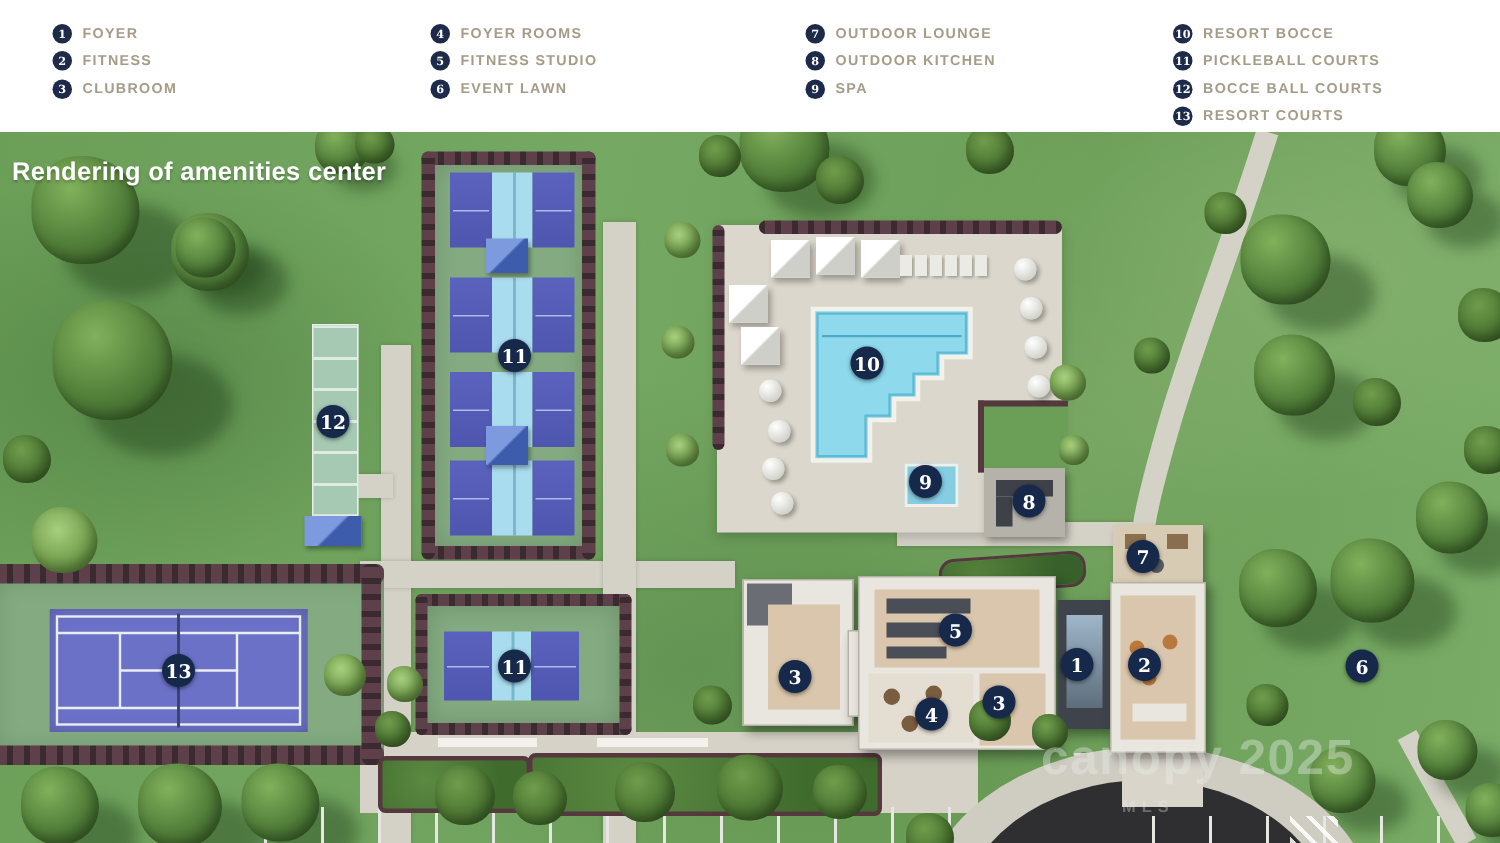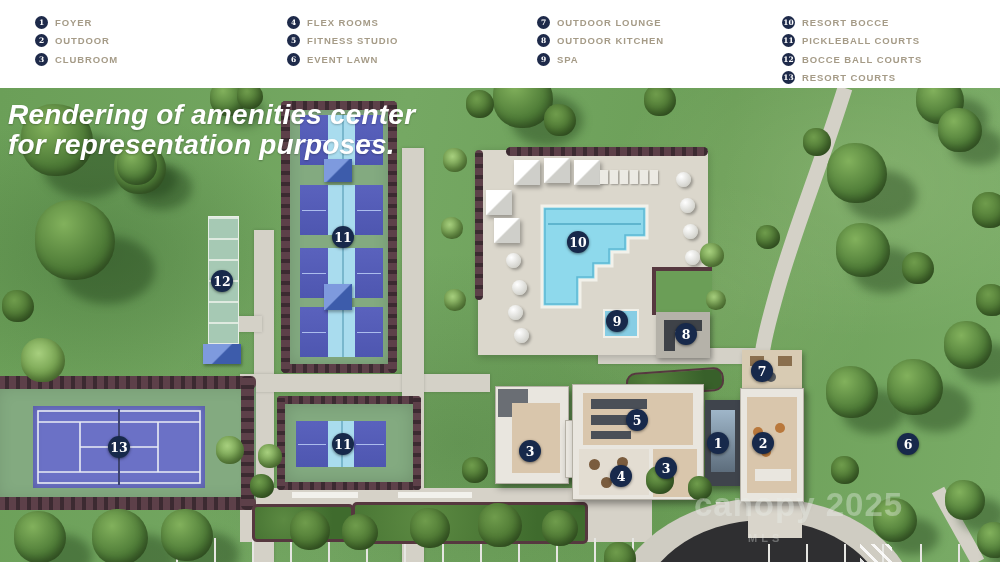--- a/index.html
+++ b/index.html
@@ -46,22 +46,22 @@
   .interior{background:#d9c6ac;}
 
   .tree{border-radius:46% 54% 50% 48%;}
   .tshadow{border-radius:50%;background:rgba(22,50,16,0.38);filter:blur(5px);}
 
   .marker{position:absolute;width:22px;height:22px;border-radius:50%;background:#17294b;color:#fff;
           font-family:"DejaVu Serif",serif;font-weight:bold;font-size:12.5px;z-index:30;
           display:flex;align-items:center;justify-content:center;
           box-shadow:0 1px 3px rgba(0,0,0,0.5);transform:translate(-50%,-50%);}
 
-  #disclaimer{position:absolute;left:8px;top:12px;color:#ffffff;font-size:28px;font-weight:bold;
-              line-height:30px;letter-spacing:0.2px;z-index:32;text-shadow:0 1px 2px rgba(0,0,0,0.25);font-style:italic;}
+  #disclaimer{position:absolute;left:8px;top:12px;color:#ffffff;font-size:17px;font-weight:bold;
+              line-height:30px;letter-spacing:0.2px;z-index:32;text-shadow:0 1px 2px rgba(0,0,0,0.25);}
 
   .wm{position:absolute;font-weight:bold;color:rgba(238,243,238,0.45);z-index:35;letter-spacing:1px;}
 
   .parking{background:#3a3a3c;}
   .pk-lines{background:repeating-linear-gradient(90deg,transparent 0 36px,#e6e6e2 36px 38px);}
   .hatch{background:repeating-linear-gradient(45deg,rgba(255,255,255,0.85) 0 3px,transparent 3px 10px);}
   .planter{border:3px solid #56383f;border-radius:5px;
            background:radial-gradient(circle at 30% 40%,#5c8a42,#3f6b2d 70%),#4a7a36;}
 </style>
 </head>
@@ -70,31 +70,31 @@
 <div id="stage">
 
   <div id="header">
     <div class="lg-col" style="left:35px;">
         <div class="lg-item">
           <span class="lg-num">1</span>
           <span class="lg-label">FOYER</span>
         </div>
         <div class="lg-item">
           <span class="lg-num">2</span>
-          <span class="lg-label">OUTDOOR</span>
+          <span class="lg-label">FITNESS</span>
         </div>
         <div class="lg-item">
           <span class="lg-num">3</span>
           <span class="lg-label">CLUBROOM</span>
         </div>
       </div>
     <div class="lg-col" style="left:287px;">
         <div class="lg-item">
           <span class="lg-num">4</span>
-          <span class="lg-label">FLEX ROOMS</span>
+          <span class="lg-label">FOYER ROOMS</span>
         </div>
         <div class="lg-item">
           <span class="lg-num">5</span>
           <span class="lg-label">FITNESS STUDIO</span>
         </div>
         <div class="lg-item">
           <span class="lg-num">6</span>
           <span class="lg-label">EVENT LAWN</span>
         </div>
       </div>
@@ -140,21 +140,20 @@
     <div class="abs path" style="left:402px;top:60px;width:22px;height:414px;"></div>
     <div class="abs path" style="left:598px;top:260px;width:168px;height:16px;"></div>
     <div class="abs path" style="left:716px;top:414px;width:26px;height:40px;"></div>
     <svg class="abs" style="left:0;top:0;z-index:1;" width="1000" height="474">
       <path d="M845,0 C820,80 795,140 778,200 C766,242 762,262 762,270" fill="none" stroke="#d4d1c7" stroke-width="15"></path>
       <path d="M938,402 C952,428 966,452 978,474" fill="none" stroke="#d4d1c7" stroke-width="14"></path>
     </svg>
 
     <div id="disclaimer">
       <div>Rendering of amenities center</div>
-      <div>for representation purposes.</div>
     </div>
 
     <div class="abs" style="left:-6px;top:288px;width:262px;height:140px;z-index:3;">
       <div class="abs court-green" style="left:0;top:8px;width:262px;height:118px;"></div>
       <div class="abs hedge" style="left:0;top:0;width:262px;height:13px;"></div>
       <div class="abs hedge" style="left:0;top:121px;width:262px;height:13px;"></div>
       <div class="abs hedgeV" style="left:247px;top:0;width:13px;height:134px;"></div>
       <div class="abs" style="left:39px;top:30px;width:172px;height:82px;background:#6b71c6;box-shadow:inset 0 0 10px rgba(0,0,0,0.2);">
         <svg width="172" height="82">
           <g stroke="#e9edf4" stroke-width="1.6" fill="none">

